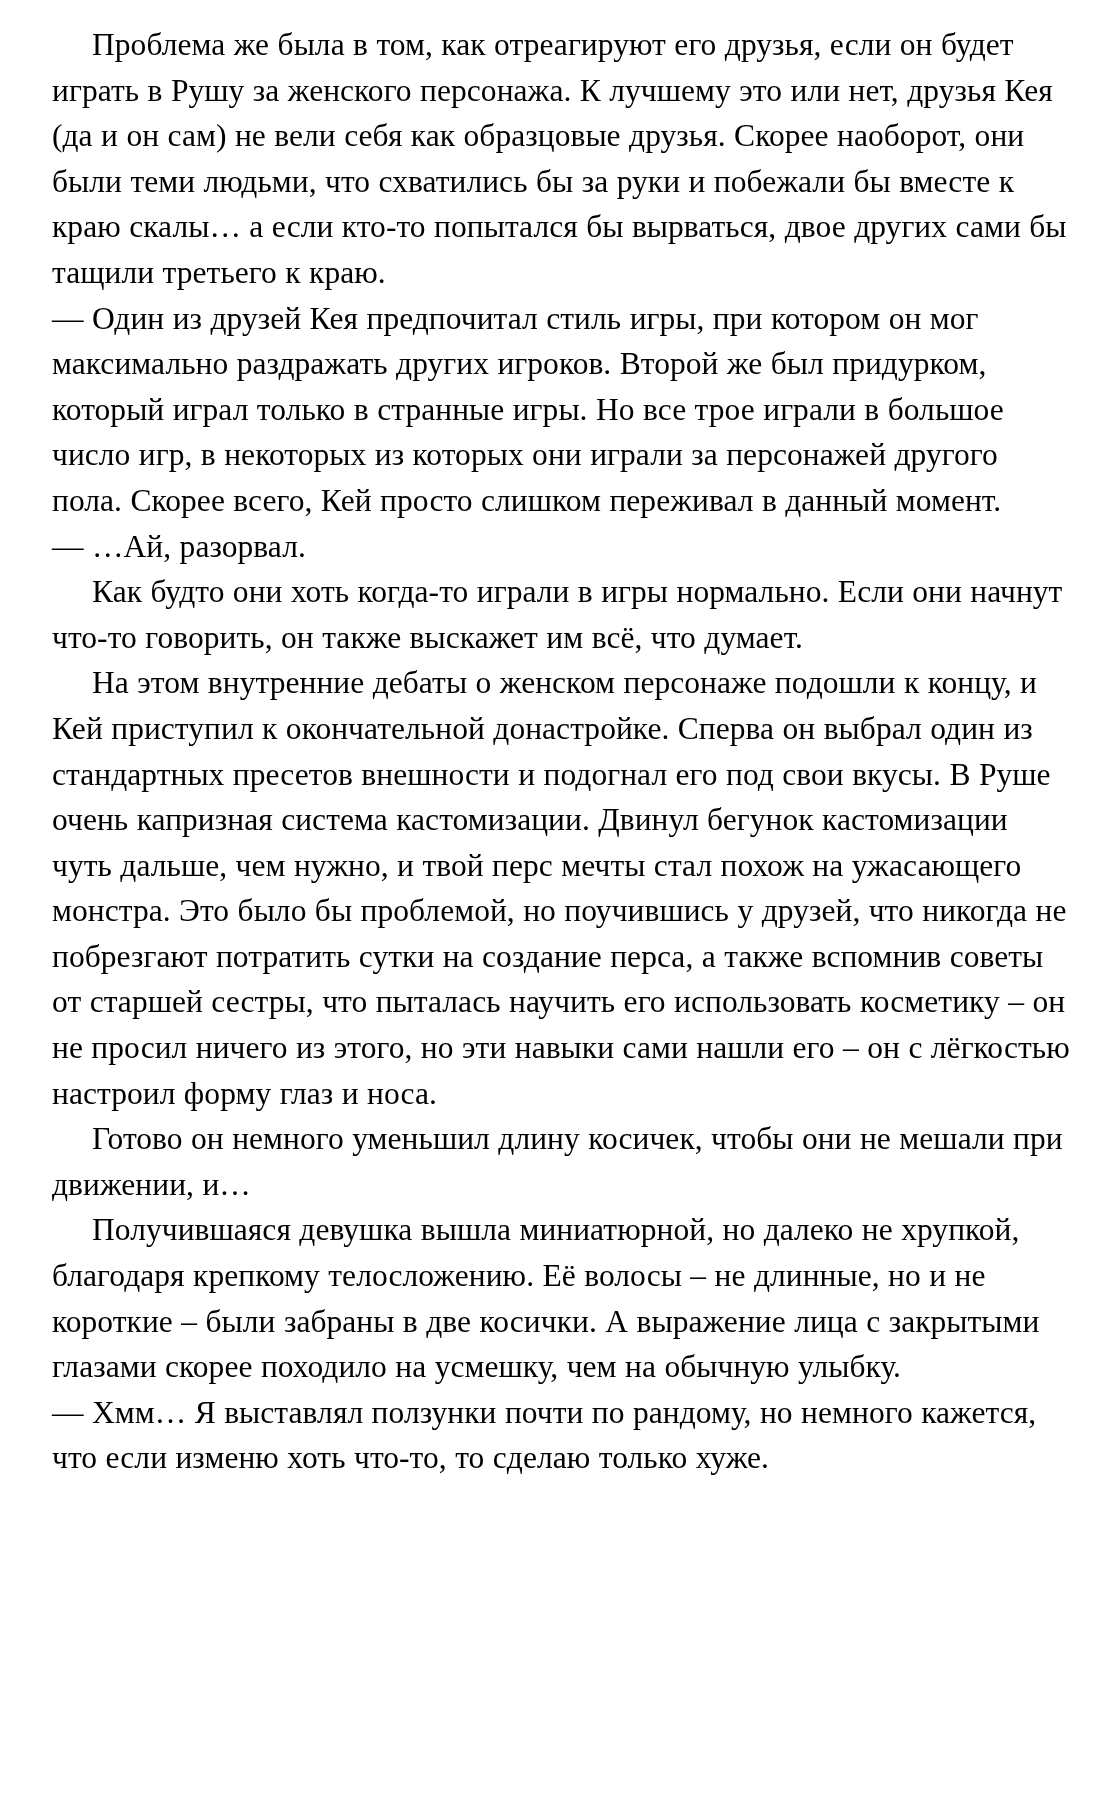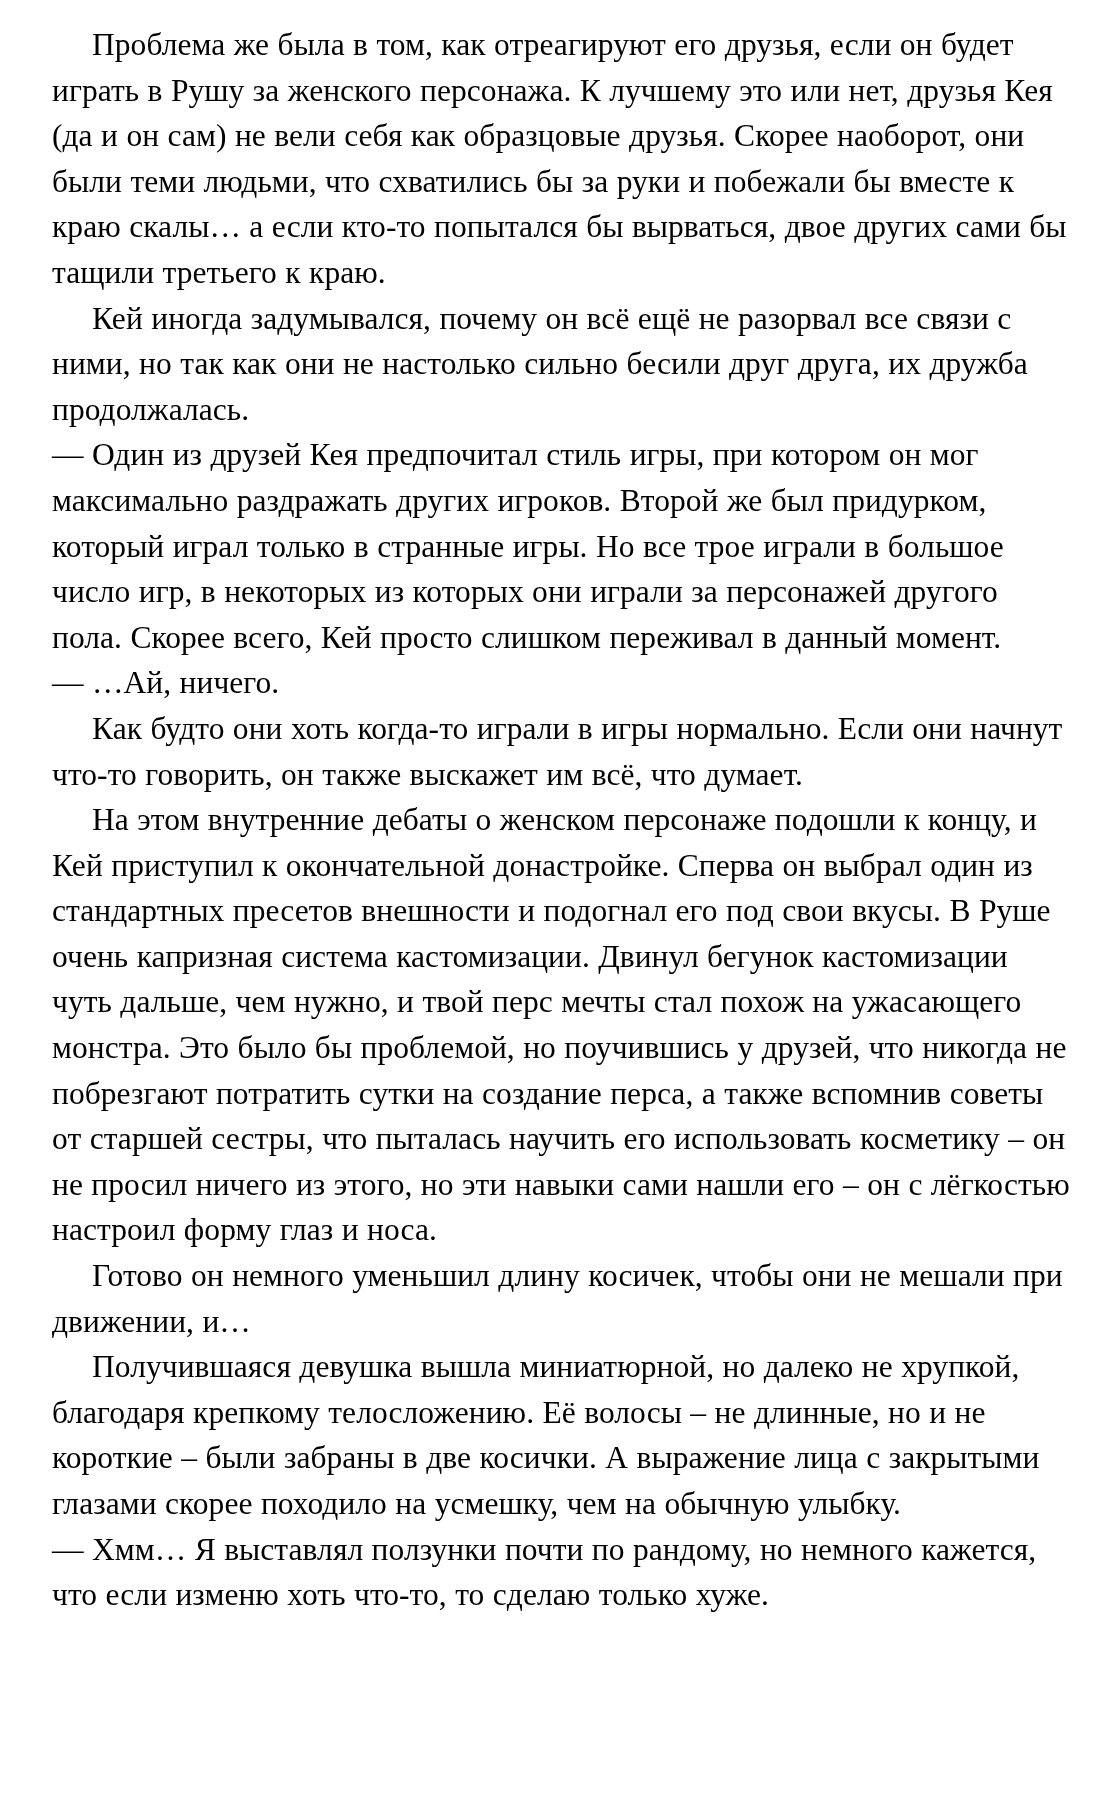--- a/index.html
+++ b/index.html
@@ -40,22 +40,21 @@
     text-indent: 0;
     hyphens: none;
   }
 </style>
 </head>
 <body>
 
 <div class="page">
   <div class="body-text" id="body-text">
       <p class="para">Проблема же была в том, как отреагируют его друзья, если он будет играть в Рушу за женского персонажа. К лучшему это или нет, друзья Кея (да и он сам) не вели себя как образцовые друзья. Скорее наоборот, они были теми людьми, что схватились бы за руки и побежали бы вместе к краю скалы… а если кто-то попытался бы вырваться, двое других сами бы тащили третьего к краю.</p>
-      <p class="para">Кей иногда задумывался, почему он всё ещё не разорвал все связи с ними, но так как они не настолько сильно бесили друг друга, их дружба продолжалась.</p>
       <p class="dialogue">— Один из друзей Кея предпочитал стиль игры, при котором он мог максимально раздражать других игроков. Второй же был придурком, который играл только в странные игры. Но все трое играли в большое число игр, в некоторых из которых они играли за персонажей другого пола. Скорее всего, Кей просто слишком переживал в данный момент.</p>
-      <p class="dialogue">— …Ай, ничего.</p>
+      <p class="dialogue">— …Ай, разорвал.</p>
       <p class="para">Как будто они хоть когда-то играли в игры нормально. Если они начнут что-то говорить, он также выскажет им всё, что думает.</p>
       <p class="para">На этом внутренние дебаты о женском персонаже подошли к концу, и Кей приступил к окончательной донастройке. Сперва он выбрал один из стандартных пресетов внешности и подогнал его под свои вкусы. В Руше очень капризная система кастомизации. Двинул бегунок кастомизации чуть дальше, чем нужно, и твой перс мечты стал похож на ужасающего монстра. Это было бы проблемой, но поучившись у друзей, что никогда не побрезгают потратить сутки на создание перса, а также вспомнив советы от старшей сестры, что пыталась научить его использовать косметику – он не просил ничего из этого, но эти навыки сами нашли его – он с лёгкостью настроил форму глаз и носа.</p>
       <p class="para">Готово он немного уменьшил длину косичек, чтобы они не мешали при движении, и…</p>
       <p class="para">Получившаяся девушка вышла миниатюрной, но далеко не хрупкой, благодаря крепкому телосложению. Её волосы – не длинные, но и не короткие – были забраны в две косички. А выражение лица с закрытыми глазами скорее походило на усмешку, чем на обычную улыбку.</p>
       <p class="dialogue">— Хмм… Я выставлял ползунки почти по рандому, но немного кажется, что если изменю хоть что-то, то сделаю только хуже.</p>
     </div>
 </div>
 
 </body></html>

